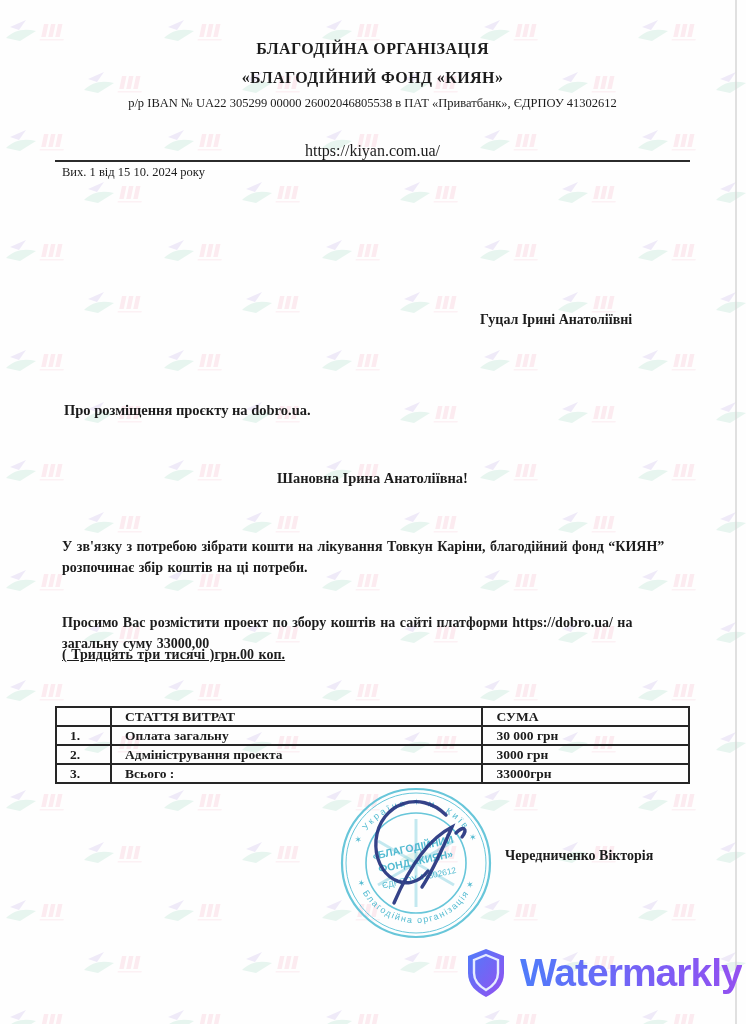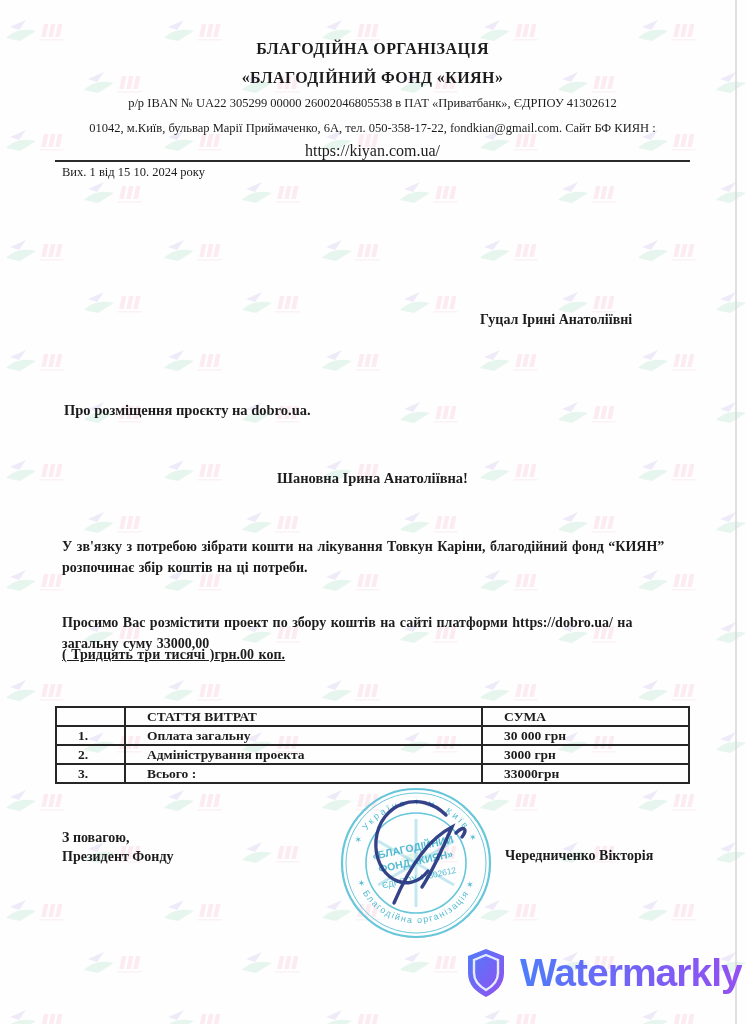--- a/index.html
+++ b/index.html
@@ -37,21 +37,21 @@
   .para{left:62px;right:56px;font-size:14px;line-height:21px;word-spacing:1px;}
   .para1{top:536px;}
   .para2{top:592px;margin-top:20px;}
   .para3{top:644px;text-decoration:underline;}
 
   table.costs{
     position:absolute;top:706px;left:55px;width:635px;
     border-collapse:collapse;font-size:13.5px;font-weight:bold;
   }
   table.costs td,table.costs th{
-    border:2px solid #262626;padding:0 21px;height:17px;
+    border:2px solid #262626;padding:0 13px;height:17px;
     text-align:left;vertical-align:middle;font-weight:bold;
   }
   .col-num{width:30px;}
   .col-item{width:385px;}
   .col-sum{width:200px;}
 
   .closing{top:828px;left:62px;font-size:14px;line-height:19px;}
   .signer{top:848px;left:505px;font-size:14px;}
 
   .stamp-wrap{top:785px;left:328px;width:176px;height:156px;}
@@ -102,21 +102,20 @@
     <rect width="746" height="1024" fill="url(#tile)" opacity="0.42"></rect>
   </svg>
 
   <div class="edge-shadow"></div>
 
   <div class="content">
 
     <div class="abs center b title1">БЛАГОДІЙНА ОРГАНІЗАЦІЯ</div>
     <div class="abs center b title2">«БЛАГОДІЙНИЙ ФОНД «КИЯН»</div>
     <div class="abs center bankline">р/р IBAN № UA22 305299 00000 26002046805538  в ПАТ «Приватбанк», ЄДРПОУ 41302612</div>
-    <div class="abs center addrline">01042, м.Київ, бульвар Марії Приймаченко, 6А, тел. 050-358-17-22, fondkian@gmail.com. Сайт БФ КИЯН :</div>
     <div class="abs center urlline">https://kiyan.com.ua/</div>
     <div class="abs hline"></div>
     <div class="abs dateline">Вих. 1 від 15 10. 2024 року</div>
 
     <div class="abs b addr-person">Гуцал Ірині Анатоліївні</div>
 
     <div class="abs b subject">Про розміщення проєкту на dobro.ua.</div>
     <div class="abs b center greeting">Шановна Ірина Анатоліївна!</div>
 
     <div class="abs b para para1">У зв'язку з потребою зібрати кошти на лікування Товкун Каріни, благодійний фонд “КИЯН” розпочинає збір коштів на ці потреби.</div>
@@ -141,24 +140,20 @@
         <td>3000 грн</td>
       </tr>
       <tr>
         <td>3.</td>
         <td>Всього :</td>
         <td>33000грн</td>
       </tr>
     </tbody>
       </table>
 
-    <div class="abs b closing">
-      <div>З повагою,</div>
-      <div>Президент Фонду</div>
-    </div>
     <div class="abs b signer">Чередниченко Вікторія</div>
 
     <svg class="abs stamp-wrap" viewBox="0 0 176 156">
       <defs>
         <path id="arcTop" d="M 28,80 A 60,60 0 0 1 148,80" fill="none"></path>
         <path id="arcBot" d="M 26,76 A 62,62 0 0 0 150,76" fill="none"></path>
       </defs>
       <g stroke="#58c0d6" fill="none" opacity="0.9">
         <circle cx="88" cy="78" r="74" stroke-width="2.2"></circle>
         <circle cx="88" cy="78" r="70" stroke-width="1"></circle>

